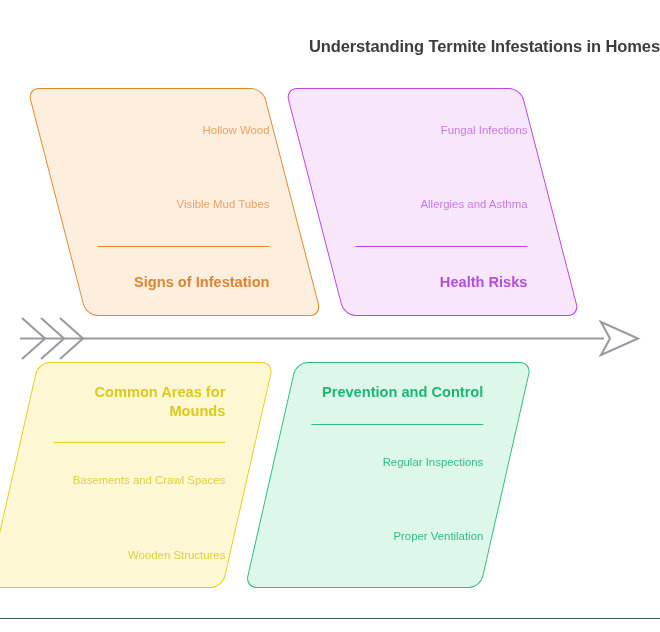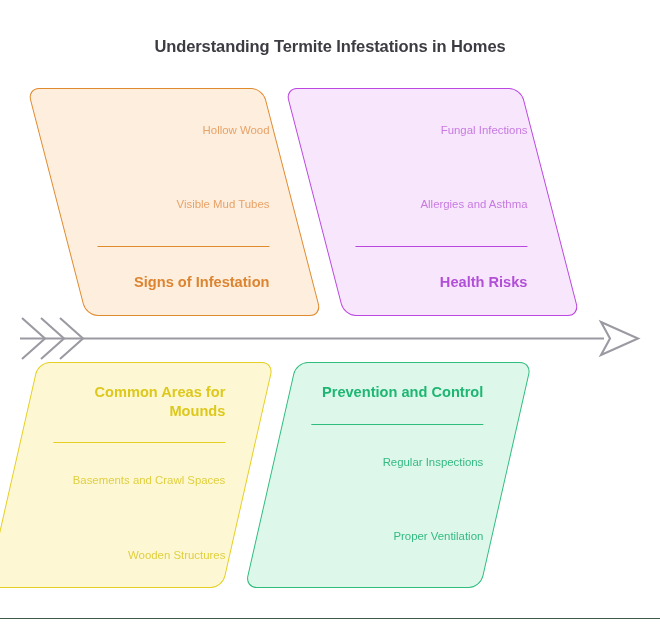--- a/index.html
+++ b/index.html
@@ -23,21 +23,21 @@
     width: 660px;
     height: 632px;
   }
 
   
   .diagram-title {
     position: absolute;
     left: 0;
     top: 37px;
     width: 660px;
-    text-align: center;
+    text-align: right;
     font-size: 16.5px;
     font-weight: bold;
     color: #3c3c43;
     letter-spacing: -0.1px;
   }
 
   
   .arrow-layer {
     position: absolute;
     left: 0;

